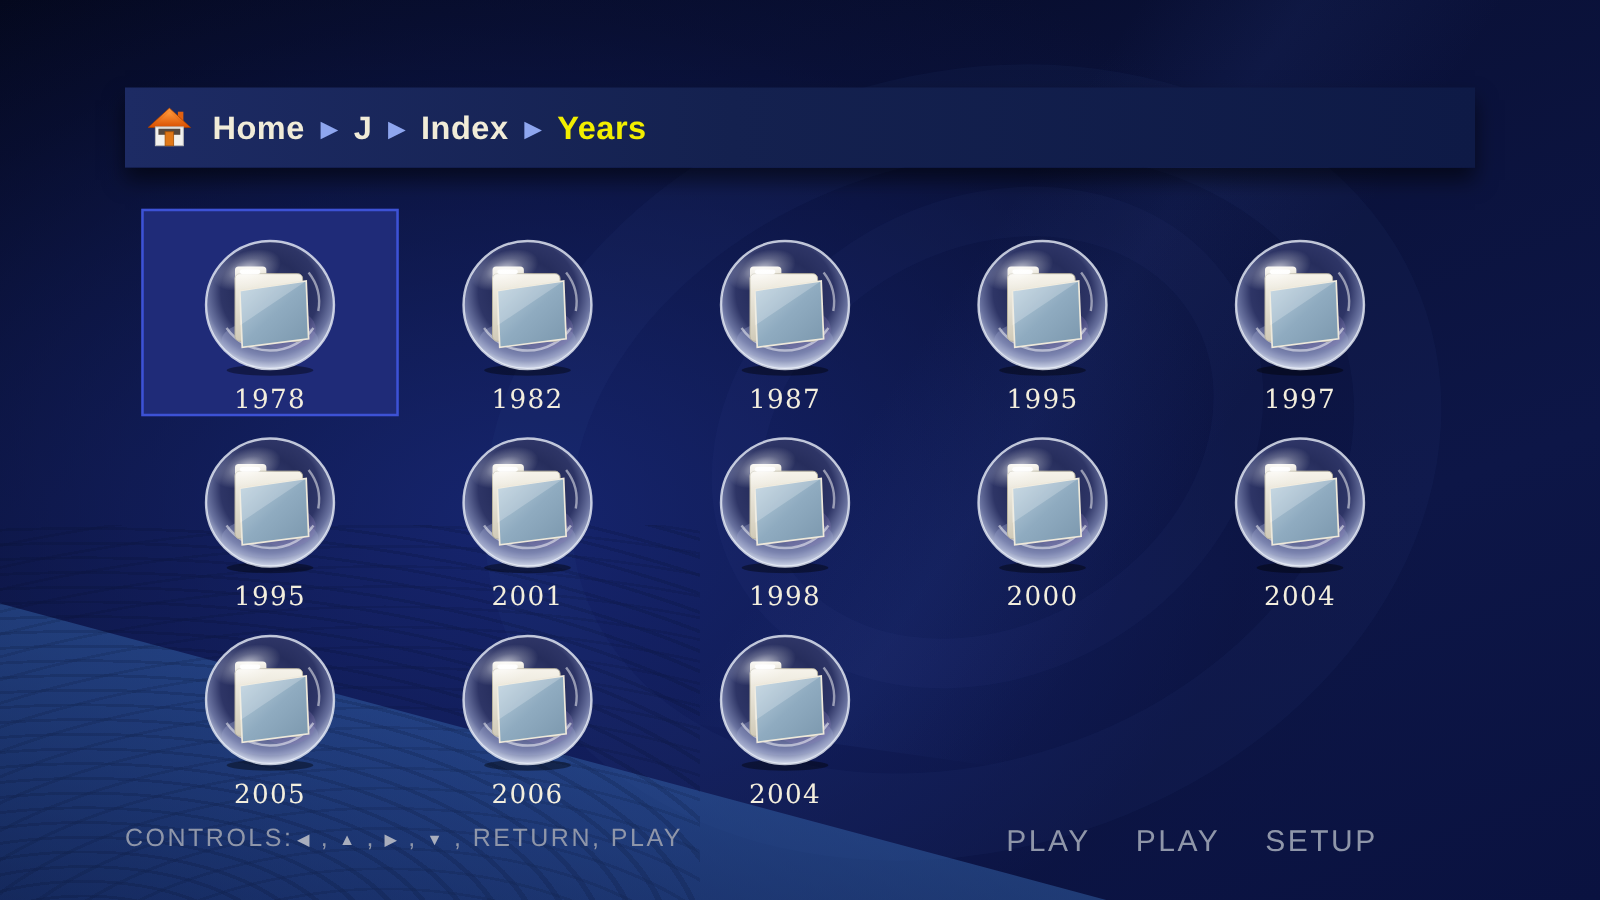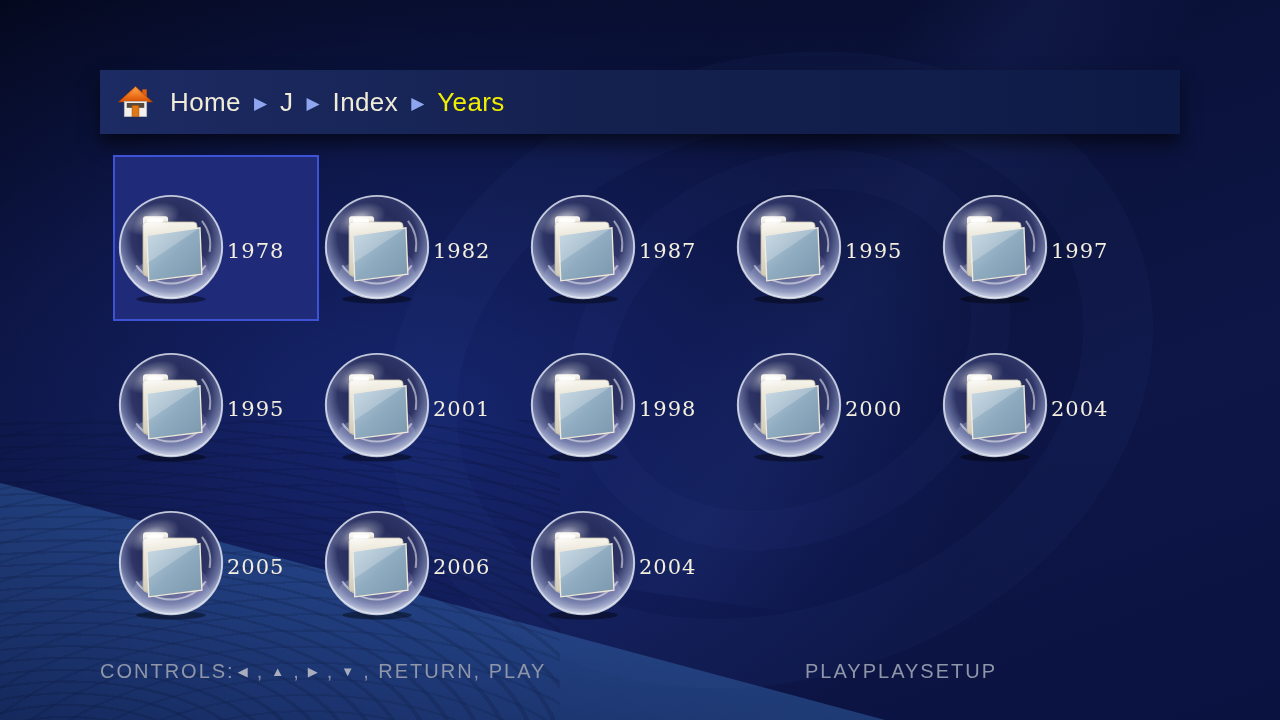--- a/index.html
+++ b/index.html
@@ -25,44 +25,44 @@
     transform:rotate(15deg);transform-origin:left top;
     background:linear-gradient(180deg,rgba(48,92,160,.55) 0%,rgba(30,64,122,.42) 45%,rgba(18,40,86,.15) 100%);}
   .bg-waves{position:absolute;left:0;bottom:0;width:560px;height:300px;opacity:.45;
     background:
       repeating-radial-gradient(ellipse 420px 190px at 12% 115%, rgba(6,14,40,.35) 0 5px, transparent 5px 26px),
       repeating-radial-gradient(ellipse 500px 260px at 55% 135%, rgba(6,14,40,.28) 0 4px, transparent 4px 31px);}
   
   .breadcrumb-bar{position:absolute;left:100px;top:70px;width:1080px;height:64px;
     display:flex;align-items:center;gap:13px;padding-left:18px;box-sizing:border-box;
     background:linear-gradient(90deg,#1d2b64 0%,#14214f 45%,#0e1a46 100%);
-    box-shadow:0 10px 16px rgba(0,0,0,.55);}
+    box-shadow:0 10px 16px rgba(0,0,0,.55);font-weight:bold;}
   .home-icon{width:35px;height:34px;flex:0 0 auto;margin-right:4px;cursor:pointer;}
   .crumb{font-size:26px;color:var(--breadcrumb-text,#f1ecd8);letter-spacing:.4px;cursor:pointer;}
   .crumb.current{color:var(--breadcrumb-current,#f2ee00);text-align:center;}
   .crumb-sep{color:var(--separator,#8ea6ef);font-size:17px;line-height:1;padding-top:2px;}
   
   .year-grid{position:absolute;left:113px;top:155px;
     display:grid;grid-template-columns:repeat(5,206px);grid-auto-rows:158px;}
   .tile{position:relative;height:166px;box-sizing:border-box;border:2px solid transparent;
-    display:flex;flex-direction:row;align-items:center;padding-top:20px;cursor:pointer;}
+    display:flex;flex-direction:column;align-items:center;padding-top:20px;cursor:pointer;margin-top:12px;}
   .tile.selected{background:var(--tile-selected-bg,#1f2b78);
     border-color:var(--tile-selected-border,#3d52d5);}
   .sphere{width:112px;height:112px;display:block;}
   .year-label{margin-top:6px;font-family:"DejaVu Serif",serif;font-size:21px;
     color:var(--year-label,#f3eedd);letter-spacing:1px;}
   
   .footer-left{position:absolute;left:100px;top:660px;display:flex;align-items:center;
     color:var(--footer-text,#8f96a9);font-size:20px;letter-spacing:2px;}
   .controls-label{}
   .key-seq{display:flex;align-items:center;}
   .key-glyph{font-size:13px;color:#a9aebd;margin:0 3px;}
   .key-text{margin:0 4px;}
-  .footer-right{position:absolute;left:805px;top:660px;display:flex;
-    color:var(--footer-text,#8f96a9);font-size:20px;letter-spacing:2px;}
+  .footer-right{position:absolute;left:805px;top:660px;display:flex;gap:36px;
+    color:var(--footer-text,#8f96a9);font-size:24px;letter-spacing:2px;}
   .menu-item{cursor:pointer;}
 </style>
 </head>
 <body>
 
 <svg width="0" height="0" style="position:absolute" aria-hidden="true">
   <defs>
     <radialGradient id="g-sphere" cx="50%" cy="40%" r="62%">
       <stop offset="0%" stop-color="#3a4272"></stop>
       <stop offset="40%" stop-color="#262d5c"></stop>

